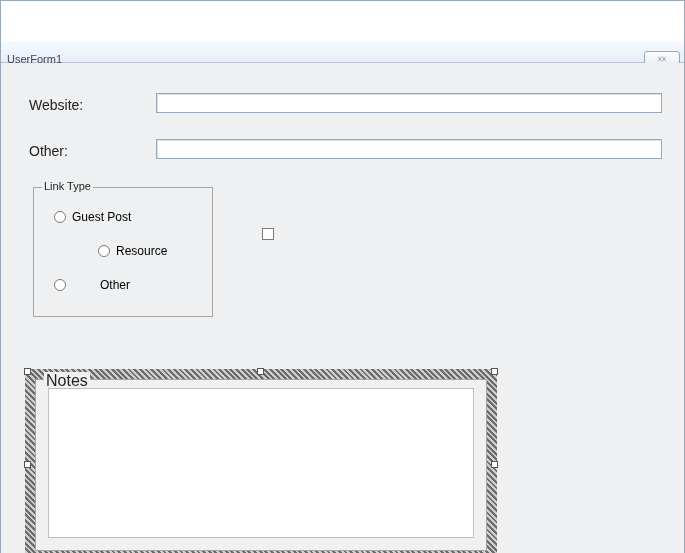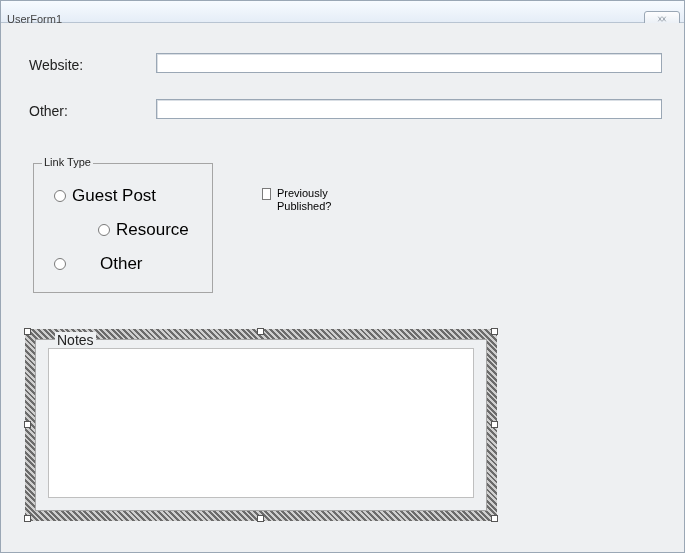--- a/index.html
+++ b/index.html
@@ -21,20 +21,21 @@
   }
   .titlebar {
     height: 22px;
     background: linear-gradient(#f7fbff, #e5edf7);
     border-bottom: 1px solid #b8c4d2;
     display: flex;
     align-items: center;
     justify-content: space-between;
     padding: 14px 4px 0 6px;
     color: #444;
+    margin-top: 40px;
   }
   .titlebar .title { font-size: 11px; }
   .close-btn {
     width: 36px;
     height: 16px;
     border: 1px solid #9aa7b5;
     border-radius: 3px;
     background: linear-gradient(#fdfdfe, #e7edf4);
     display: flex;
     align-items: center;
@@ -79,21 +80,21 @@
     padding: 0 2px;
     background: #eef0f2;
     font-size: 11px;
     color: #222;
   }
   .radio-row {
     position: absolute;
     display: flex;
     align-items: center;
     gap: 6px;
-    font-size: 17px;
+    font-size: 12px;
   }
   .radio-dot {
     width: 12px;
     height: 12px;
     border: 1px solid #7a7a7a;
     border-radius: 50%;
     background: #fff;
   }
   .checkbox-row {
     position: absolute;
@@ -131,23 +132,22 @@
     position: absolute;
     inset: 10px;
     border: 1px solid #a5a5a5;
   }
   .notes-legend {
     position: absolute;
     top: -8px;
     left: 8px;
     padding: 0 2px;
     background: #eef0f2;
-    font-size: 14px;
+    font-size: 16px;
     color: #222;
-    margin-left: 11px;
   }
   .notes-area {
     position: absolute;
     top: 8px;
     left: 12px;
     right: 12px;
     bottom: 12px;
     background: #fff;
     border: 1px solid #bfbfbf;
   }
@@ -182,40 +182,39 @@
   </div>
 
   <div class="form-body">
 
     <div class="label" style="left:28px; top:34px;">Website:</div>
     <div class="textbox" style="left:155px; top:30px; width:506px;" value=""></div>
 
     <div class="label" style="left:28px; top:80px;">Other:</div>
     <div class="textbox" style="left:155px; top:76px; width:506px;" value=""></div>
 
-    <div class="fieldset" style="left:32px; top:140px; width:180px; height:130px;">
+    <div class="fieldset" style="left:32px; top:124px; width:180px; height:130px;">
       <div class="legend">Link Type</div>
 
       <div class="radio-row" style="left:20px; top:22px;">
         <div class="radio-dot"></div>
         <span>Guest Post</span>
       </div>
       <div class="radio-row" style="left:20px; top:56px;margin-left:44px;">
         <div class="radio-dot"></div>
         <span>Resource</span>
       </div>
       <div class="radio-row" style="left:20px; top:90px;gap:34px;">
         <div class="radio-dot"></div>
         <span>Other</span>
       </div>
     </div>
 
     <div class="checkbox-row" style="left:261px; top:164px; width:90px;">
       <div class="checkbox-box"></div>
-      <span>Previously Published?</span>
     </div>
 
     <div class="selected-frame" style="left:24px; top:306px; width:472px; height:192px;">
       <div class="hatch-outer"></div>
       <div class="hatch-inner"></div>
 
       <div class="notes-fieldset">
         <div class="notes-legend">Notes</div>
         <div class="notes-area" value=""></div>
       </div>

